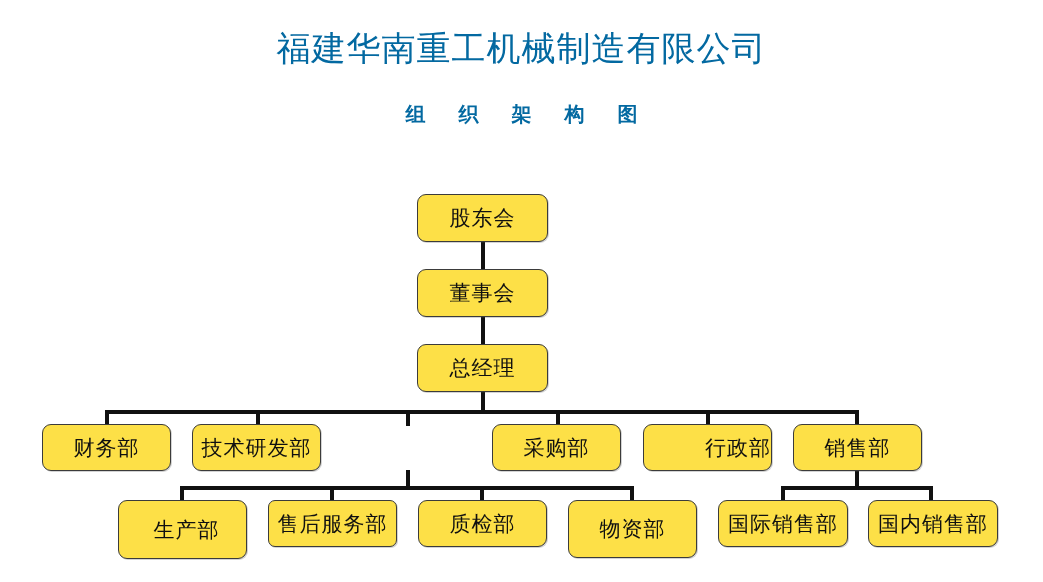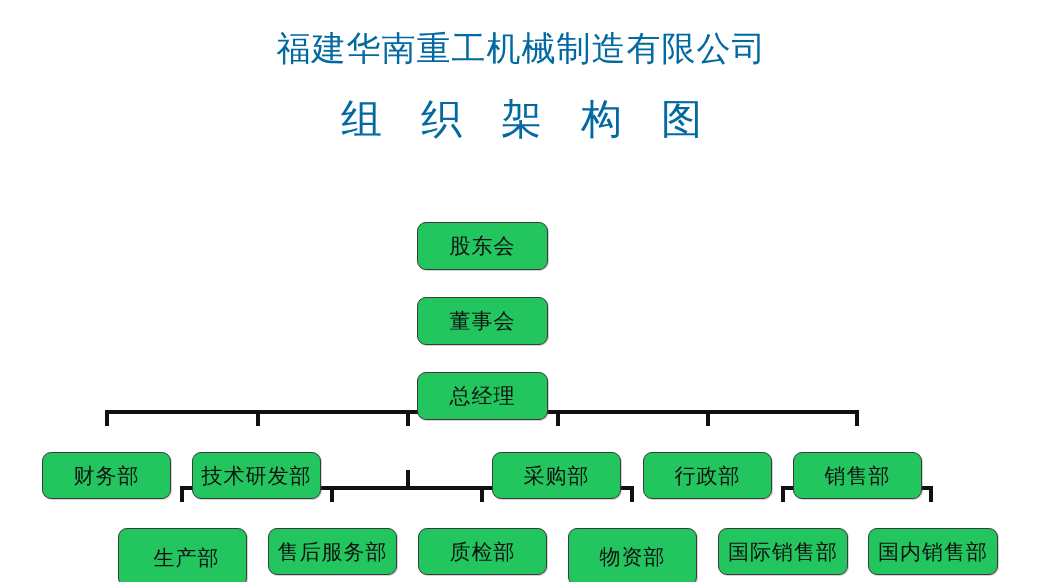--- a/index.html
+++ b/index.html
@@ -27,44 +27,44 @@
     color: #0369a1;
     font-family: "DejaVu Serif", "Liberation Serif", serif;
     white-space: nowrap;
   }
   #company-title {
     top: 26px;
     font-size: 34px;
     letter-spacing: 1px;
   }
   #chart-subtitle {
-    top: 92px;
-    font-size: 41px;
+    top: 101px;
+    font-size: 20px;
     letter-spacing: 13px;
     text-indent: 13px;
+    font-weight: bold;
   }
 
   
   .node {
     position: absolute;
     box-sizing: border-box;
-    background: #22c55e;
+    background: #fde047;
     border: 1.6px solid #3b3b3b;
     border-radius: 9px;
     display: flex;
     align-items: center;
     justify-content: center;
     color: #101010;
     font-size: 21px;
     font-family: "DejaVu Serif", "Liberation Serif", serif;
     letter-spacing: 1px;
     box-shadow: 1px 1px 0 rgba(80,80,80,0.25);
     z-index: 3;
     white-space: nowrap;
-    margin-top: 28px;
   }
   .node-label {
     pointer-events: none;
   }
 
   
   .conn {
     position: absolute;
     background: #111111;
     z-index: 1;
@@ -123,31 +123,31 @@
 
   <div class="node" style="left:42px; top:424px; width:129px; height:47px;">
     <span class="node-label">财务部</span>
   </div>
   <div class="node" style="left:192px; top:424px; width:129px; height:47px;">
     <span class="node-label">技术研发部</span>
   </div>
   <div class="node" style="left:492px; top:424px; width:129px; height:47px;">
     <span class="node-label">采购部</span>
   </div>
-  <div class="node" style="left:643px; top:424px; width:129px; height:47px;">
+  <div class="node" style="left:643px; top:424px; width:129px; height:47px;justify-content:flex-end;">
     <span class="node-label">行政部</span>
   </div>
   <div class="node" style="left:793px; top:424px; width:129px; height:47px;text-align:center;">
     <span class="node-label">销售部</span>
   </div>
 
   <div class="node" style="left:118px; top:500px; width:129px; height:59px;padding-left:8px;">
     <span class="node-label">生产部</span>
   </div>
-  <div class="node" style="left:268px; top:500px; width:129px; height:47px;">
+  <div class="node" style="left:268px; top:500px; width:129px; height:47px;border-radius:7px;">
     <span class="node-label">售后服务部</span>
   </div>
   <div class="node" style="left:418px; top:500px; width:129px; height:47px;">
     <span class="node-label">质检部</span>
   </div>
   <div class="node" style="left:568px; top:500px; width:129px; height:58px;">
     <span class="node-label">物资部</span>
   </div>
   <div class="node" style="left:718px; top:500px; width:130px; height:47px;">
     <span class="node-label">国际销售部</span>

